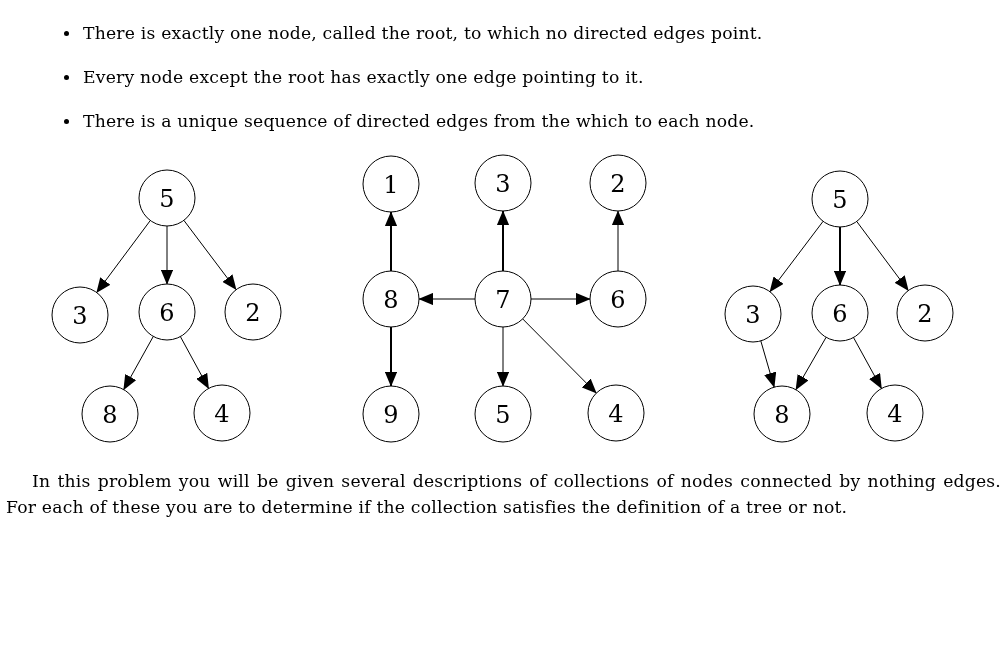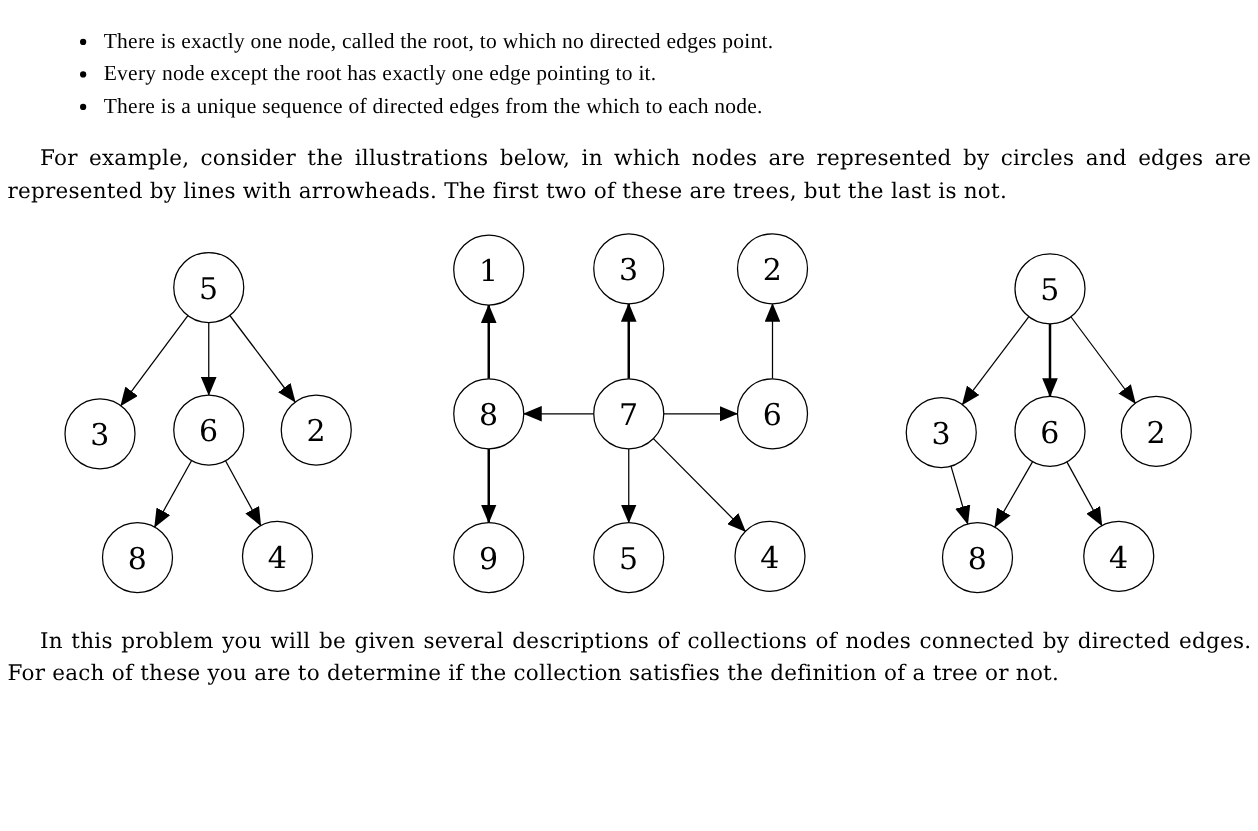--- a/index.html
+++ b/index.html
@@ -28,23 +28,22 @@
   .example { margin-top: 16px; }
   .closing { margin-top: 14px; }
   ul.props {
     list-style: none;
     margin: 18px 0 0 0;
     padding: 0 0 0 77px;
   }
   ul.props li {
     position: relative;
     margin: 0;
-    font-family: Liberation Serif, serif;
-  }
-  ul.props li + li { margin-top: 0; }
+  }
+  ul.props li + li { margin-top: 18px; }
   .bullet {
     position: absolute;
     left: -19px;
     top: 11px;
     width: 5px;
     height: 5px;
     border-radius: 50%;
     background: #000;
   }
   .figures {
@@ -80,21 +79,20 @@
     <li>
       <span class="bullet"></span>
       <span>Every node except the root has exactly one edge pointing to it.</span>
     </li>
     <li>
       <span class="bullet"></span>
       <span>There is a unique sequence of directed edges from the which to each node.</span>
     </li>
   </ul>
 
-  <p class="para indent example">For example, consider the illustrations below, in which nodes are represented by circles and edges are represented by lines with arrowheads. The first two of these are trees, but the last is not.</p>
 
   <div class="figures">
     <svg id="diagrams-svg" width="1006" height="310" viewBox="0 0 1006 310">
         <defs>
           <marker id="arrowhead" viewBox="0 0 12 10" refX="11.5" refY="5" markerWidth="15" markerHeight="12.5" orient="auto" markerUnits="userSpaceOnUse">
             <path d="M0,0 L12,5 L0,10 Z" fill="#000000"></path>
           </marker>
         </defs>
         <g>
           <line x1="150.3" y1="76.5" x2="96.7" y2="148.5" class="edge-line" stroke-width="1" marker-end="url(#arrowhead)"></line>
@@ -201,15 +199,15 @@
             <text x="782" y="270" text-anchor="middle" dominant-baseline="central" dy="1" class="node-label">8</text>
           </g>
           <g>
             <circle cx="895" cy="269" r="28" class="node-circle"></circle>
             <text x="895" y="269" text-anchor="middle" dominant-baseline="central" dy="1" class="node-label">4</text>
           </g>
         </g>
       </svg>
   </div>
 
-  <p class="para indent closing">In this problem you will be given several descriptions of collections of nodes connected by directed edges. For each of these you are to determine if the collection satisfies the definition of a tree or not.</p>
+  <p class="para indent closing">In this problem you will be given several descriptions of collections of nodes connected by nothing edges. For each of these you are to determine if the collection satisfies the definition of a tree or not.</p>
 
 </main>
 
 </body></html>

